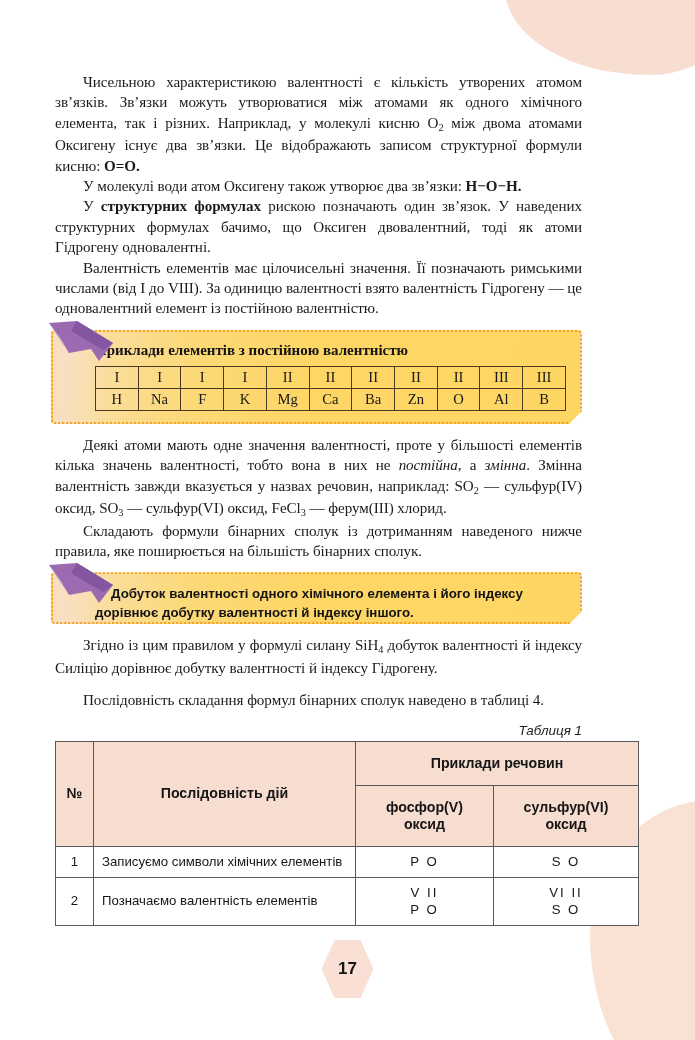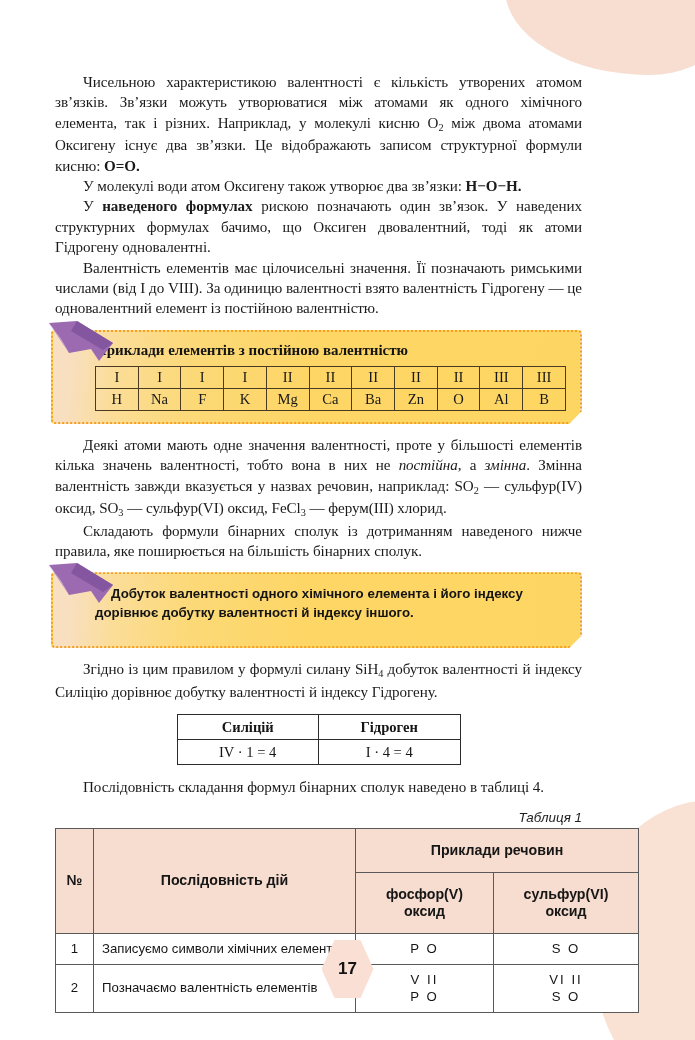--- a/index.html
+++ b/index.html
@@ -230,21 +230,21 @@
 <div class="blob-br-dot"></div>
 
 <div class="page">
 
   <div style="height:72px"></div>
 
   <p class="body-text"><span>Чисельною характеристикою валентності є кількість утворених атомом зв’язків. Зв’язки можуть утворюватися між атомами як одного хімічного елемента, так і різних. Наприклад, у молекулі кисню O</span><sub>2</sub><span> між двома атомами Оксигену існує два зв’язки. Це відображають записом структурної формули кисню: </span><span class="b">O=O.</span></p>
 
   <p class="body-text"><span>У молекулі води атом Оксигену також утворює два зв’язки: </span><span class="b">H−O−H.</span></p>
 
-  <p class="body-text"><span>У </span><span class="b">наведеного формулах</span><span> рискою позначають один зв’язок. У наведених структурних формулах бачимо, що Оксиген двовалентний, тоді як атоми Гідрогену одновалентні.</span></p>
+  <p class="body-text"><span>У </span><span class="b">структурних формулах</span><span> рискою позначають один зв’язок. У наведених структурних формулах бачимо, що Оксиген двовалентний, тоді як атоми Гідрогену одновалентні.</span></p>
 
   <p class="body-text">Валентність елементів має цілочисельні значення. Її позначають римськими числами (від I до VIII). За одиницю валентності взято валентність Гідрогену — це одновалентний елемент із постійною валентністю.</p>
 
   <div class="spacer-sm"></div>
 
   <div class="callout-wrap">
     <svg class="ribbon" viewBox="0 0 72 44">
       <path d="M2 4 L30 2 L66 24 L52 42 L44 30 L22 34 L14 20 Z" fill="#9b6ab0"></path>
       <path d="M30 2 L66 24 L56 31 L24 12 Z" fill="#8456a0"></path>
       <path d="M2 4 L22 34 L14 20 Z" fill="#b98ccb"></path>
@@ -291,43 +291,29 @@
   <p class="body-text">Складають формули бінарних сполук із дотриманням наведеного нижче правила, яке поширюється на більшість бінарних сполук.</p>
 
   <div class="spacer-sm"></div>
 
   <div class="callout-wrap">
     <svg class="ribbon" viewBox="0 0 72 44">
       <path d="M2 4 L30 2 L66 24 L52 42 L44 30 L22 34 L14 20 Z" fill="#9b6ab0"></path>
       <path d="M30 2 L66 24 L56 31 L24 12 Z" fill="#8456a0"></path>
       <path d="M2 4 L22 34 L14 20 Z" fill="#b98ccb"></path>
     </svg>
-    <div class="callout" style="padding-top:11px; padding-bottom:24px;">
+    <div class="callout" style="padding-top:11px; padding-bottom:0;">
       <div class="callout-rule-text">Добуток валентності одного хімічного елемента і його індексу дорівнює добутку валентності й індексу іншого.</div>
     </div>
   </div>
 
   <div class="spacer-sm"></div>
 
   <p class="body-text"><span>Згідно із цим правилом у формулі силану SiH</span><sub>4</sub><span> добуток валентності й індексу Силіцію дорівнює добутку валентності й індексу Гідрогену.</span></p>
 
-  <div class="si-table-wrap">
-    <table class="si-table">
-      <tbody>
-          <tr>
-        <td class="hd">Силіцій</td>
-        <td class="hd">Гідроген</td>
-      </tr>
-      <tr>
-        <td>IV · 1 = 4</td>
-        <td>I · 4 = 4</td>
-      </tr>
-    </tbody>
-      </table>
-  </div>
 
   <div style="height:12px"></div>
 
   <p class="body-text">Послідовність складання формул бінарних сполук наведено в таблиці 4.</p>
 
   <div class="tbl-caption">Таблиця 1</div>
 
   <table class="main-table">
     <colgroup>
       <col style="width:38px">

